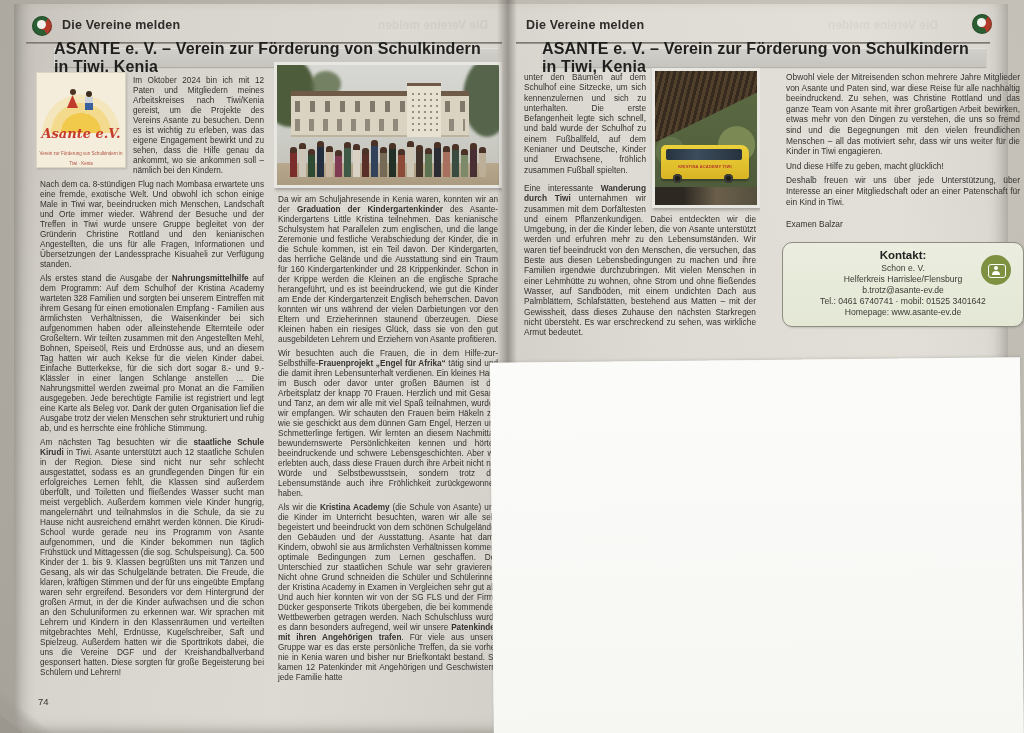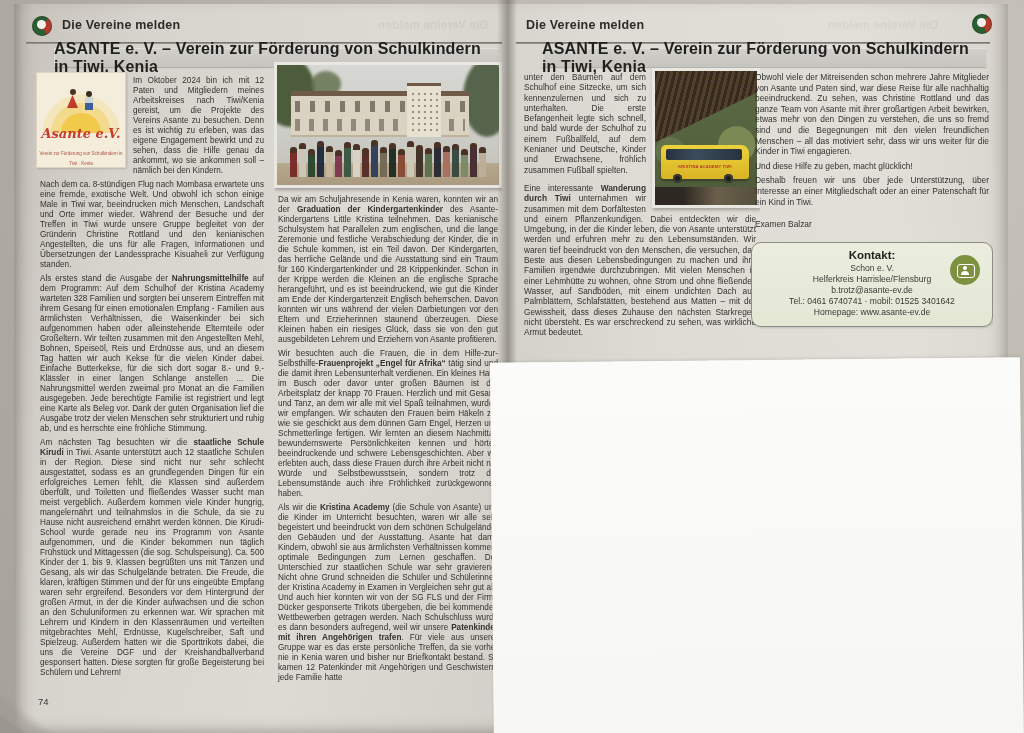--- a/index.html
+++ b/index.html
@@ -33,21 +33,21 @@
     box-shadow:inset 0 0 0 1px rgba(30,50,30,.4);}
   .logo-badge::after{content:"";position:absolute;left:5px;top:4px;width:9px;height:9px;border-radius:50%;
     background:#f2f1ec;box-shadow:2px 2px 0 -1px #b23a2a;}
 
   
   .col{position:absolute;overflow:hidden;color:#33322f;text-align:justify;}
   .col p{margin:4px;}
   .col-l1{left:22px;top:68px;width:232px;height:624px;font-size:8.2px;line-height:10px;}
   .col-l2{left:260px;top:58px;width:228px;height:675px;font-size:8.2px;line-height:10px;}
   .col-r1{left:14px;top:64px;width:240px;height:300px;font-size:8.3px;line-height:10.3px;}
-  .col-r2{left:245px;top:64px;width:242px;height:300px;font-size:8.4px;line-height:10.6px;}
+  .col-r2{left:276px;top:64px;width:242px;height:300px;font-size:8.4px;line-height:10.6px;}
   .col h3{margin:0 0 4px 0;font-size:9.6px;line-height:12.2px;font-weight:bold;color:#242421;text-align:justify;word-spacing:2px;}
   .page-num{position:absolute;left:24px;top:692px;font-size:9.5px;color:#34332f;}
   .mt8{margin-top:8px !important;}
   .denn{margin-top:10px !important;font-weight:bold;}
   .sig{margin-top:12px !important;}
 
   
   .asante-logo{float:left;width:88px;height:94px;margin:0 7px 3px 0;position:relative;
     background:#f4eddc;border:1px solid #dcd4c2;box-shadow:1px 1px 2px rgba(60,56,50,.2);overflow:hidden;}
   .sun{position:absolute;left:4px;top:8px;width:80px;height:52px;

